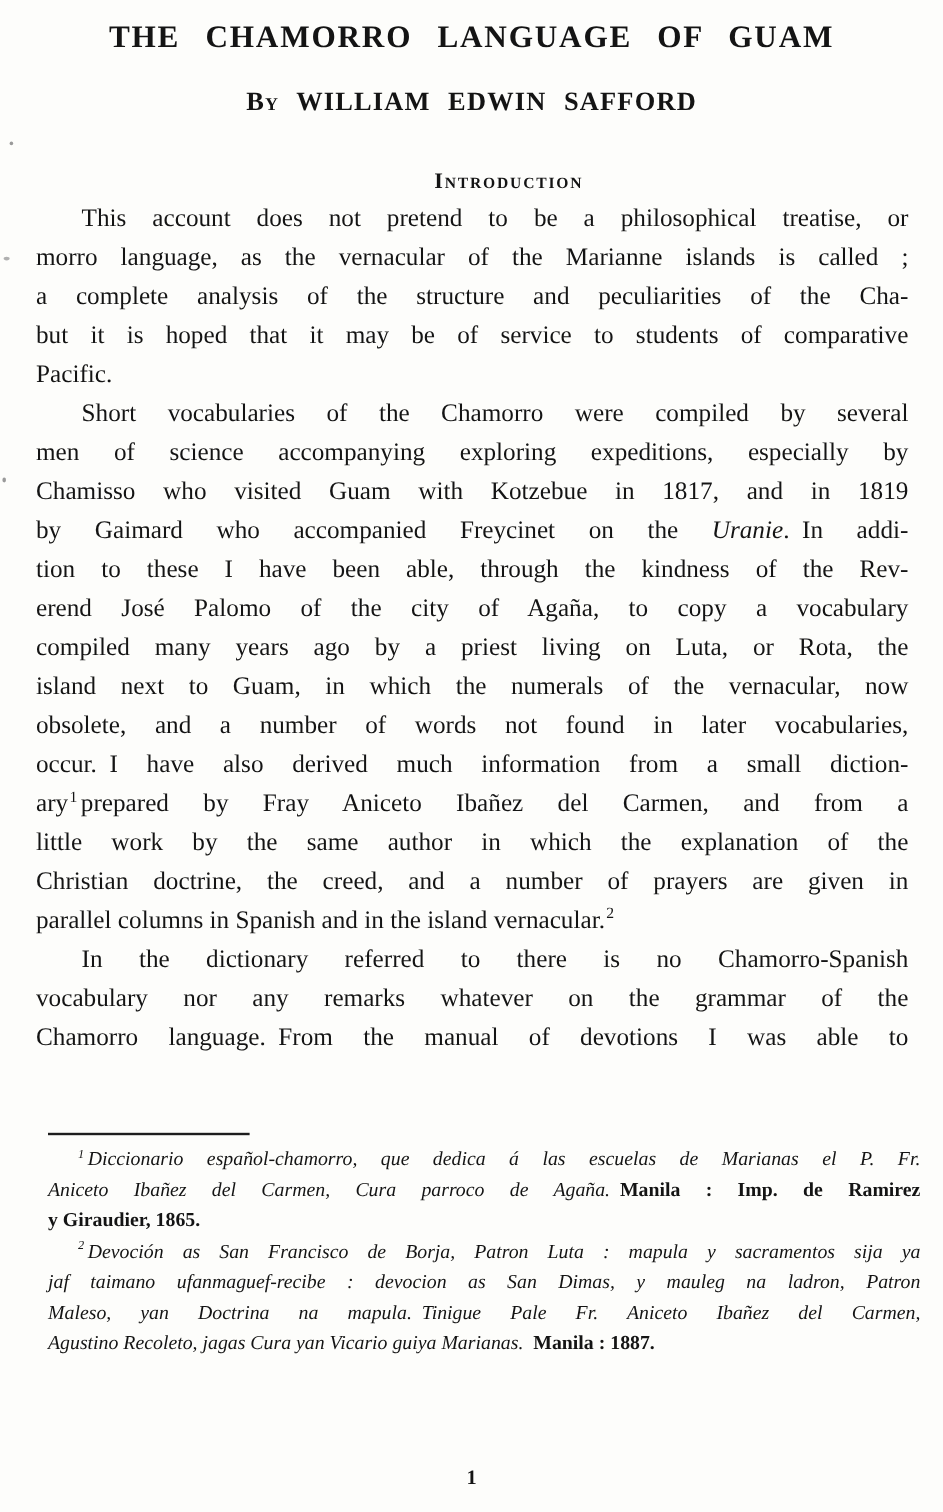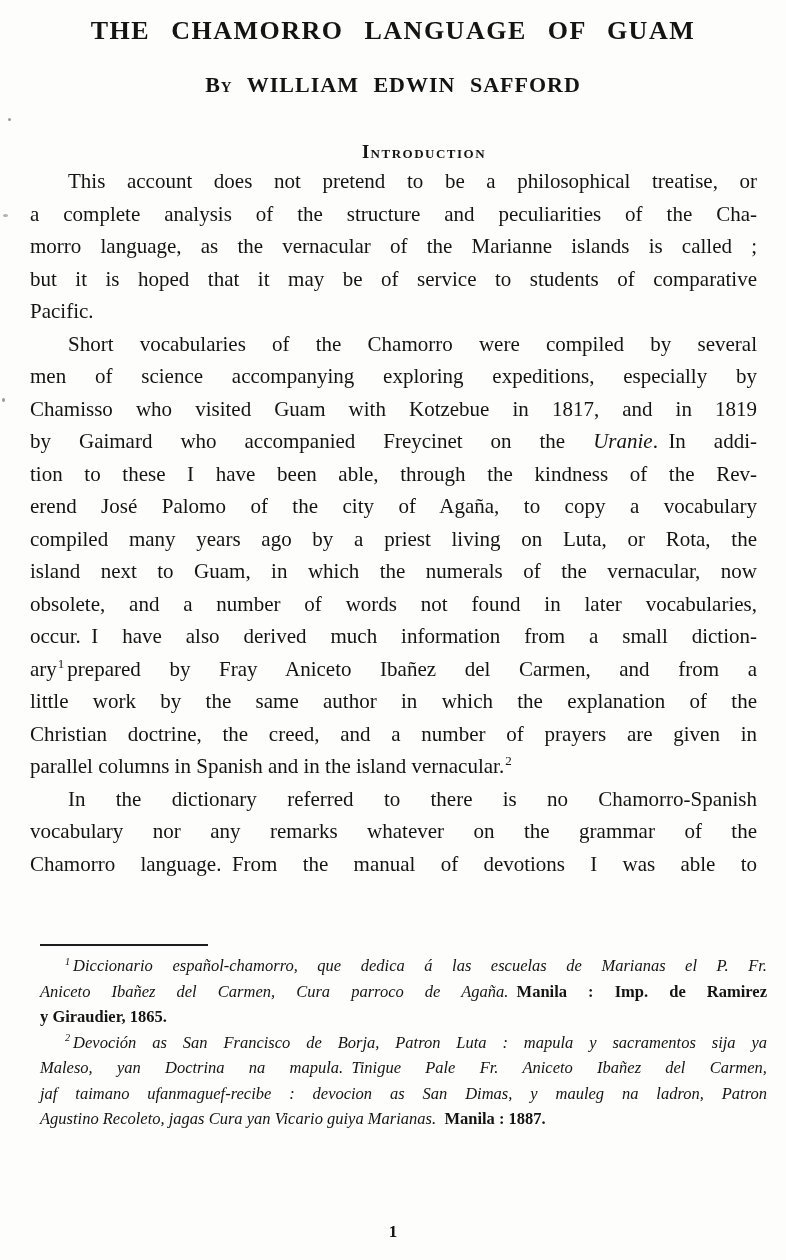--- a/index.html
+++ b/index.html
@@ -96,22 +96,22 @@
 
   <div class="title">THE CHAMORRO LANGUAGE OF GUAM</div>
 
   <div class="byline">By WILLIAM EDWIN SAFFORD</div>
 
   <div class="heading">Introduction</div>
 
   <div class="text-col" id="body-text">
       <div>
         <div class="line body-line indent"><span>This account does not pretend to be a philosophical treatise, or</span></div>
+        <div class="line body-line"><span>morro language, as the vernacular of the Marianne islands is called ;</span></div>
         <div class="line body-line"><span>a complete analysis of the structure and peculiarities of the Cha-</span></div>
-        <div class="line body-line"><span>morro language, as the vernacular of the Marianne islands is called ;</span></div>
         <div class="line body-line"><span>but it is hoped that it may be of service to students of comparative</span></div>
         <div class="line body-line last"><span>Pacific.</span></div>
       </div>
       <div>
         <div class="line body-line indent"><span>Short vocabularies of the Chamorro were compiled by several</span></div>
         <div class="line body-line"><span>men of science accompanying exploring expeditions, especially by</span></div>
         <div class="line body-line"><span>Chamisso who visited Guam with Kotzebue in 1817, and in 1819</span></div>
         <div class="line body-line"><span>by Gaimard who accompanied Freycinet on the </span><span class="it">Uranie</span><span>. In addi-</span></div>
         <div class="line body-line"><span>tion to these I have been able, through the kindness of the Rev-</span></div>
         <div class="line body-line"><span>erend José Palomo of the city of Agaña, to copy a vocabulary</span></div>
@@ -134,22 +134,22 @@
   <div class="footnotes">
     <div class="fn-rule"></div>
     <div id="footnote-text">
         <div>
           <div class="line fn-line indent"><sup class="it">1</sup><span class="it">Diccionario español-chamorro, que dedica á las escuelas de Marianas el P. Fr.</span></div>
           <div class="line fn-line"><span class="it">Aniceto Ibañez del Carmen, Cura parroco de Agaña.</span><span class="rom"> Manila : Imp. de Ramirez</span></div>
           <div class="line fn-line last"><span class="rom">y Giraudier, 1865.</span></div>
         </div>
         <div>
           <div class="line fn-line indent"><sup class="it">2</sup><span class="it">Devoción as San Francisco de Borja, Patron Luta : mapula y sacramentos sija ya</span></div>
+          <div class="line fn-line"><span class="it">jaf taimano ufanmaguef-recibe : devocion as San Dimas, y mauleg na ladron, Patron</span></div>
           <div class="line fn-line"><span class="it">Maleso, yan Doctrina na mapula. Tinigue Pale Fr. Aniceto Ibañez del Carmen,</span></div>
-          <div class="line fn-line"><span class="it">jaf taimano ufanmaguef-recibe : devocion as San Dimas, y mauleg na ladron, Patron</span></div>
           <div class="line fn-line last"><span class="it">Agustino Recoleto, jagas Cura yan Vicario guiya Marianas.</span><span class="rom"> Manila : 1887.</span></div>
         </div>
       </div>
   </div>
 
   <div class="page-number">1</div>
 
 </div>
 
 </body></html>

